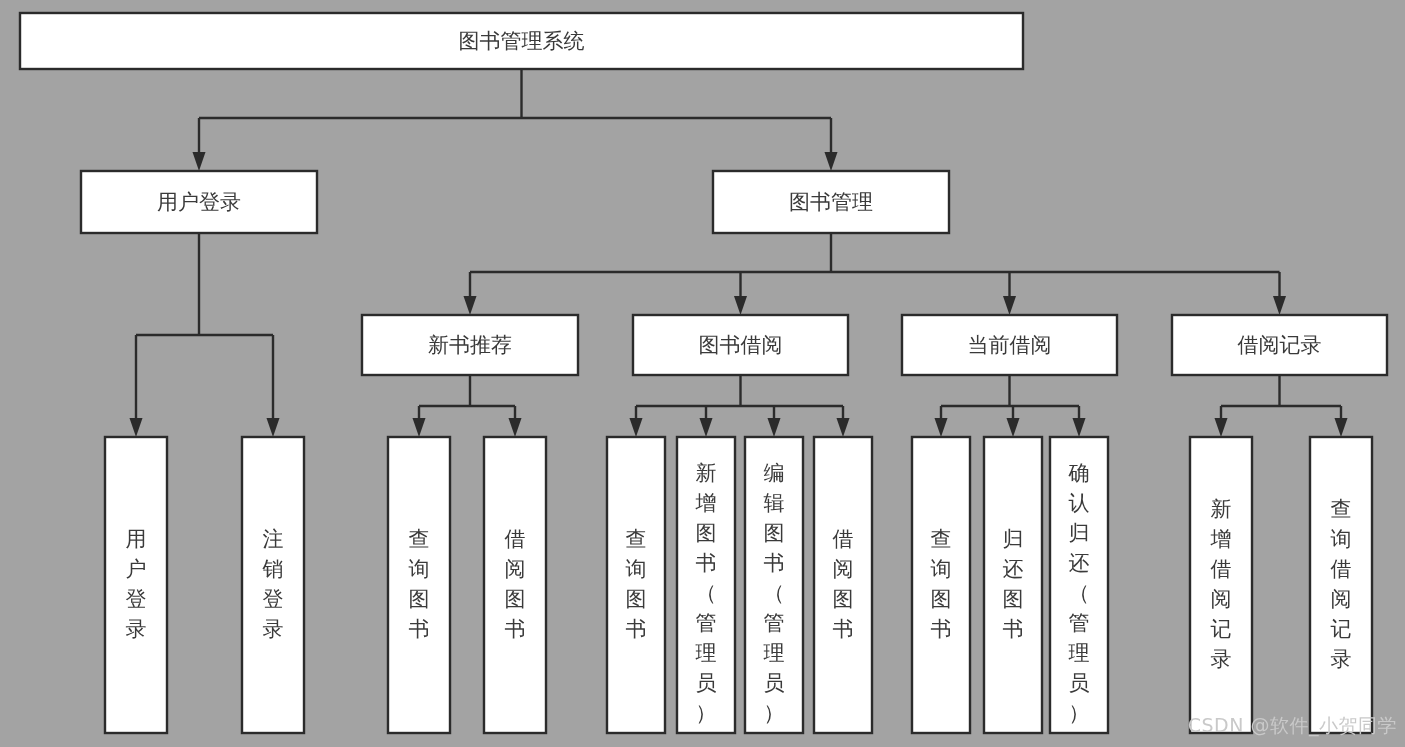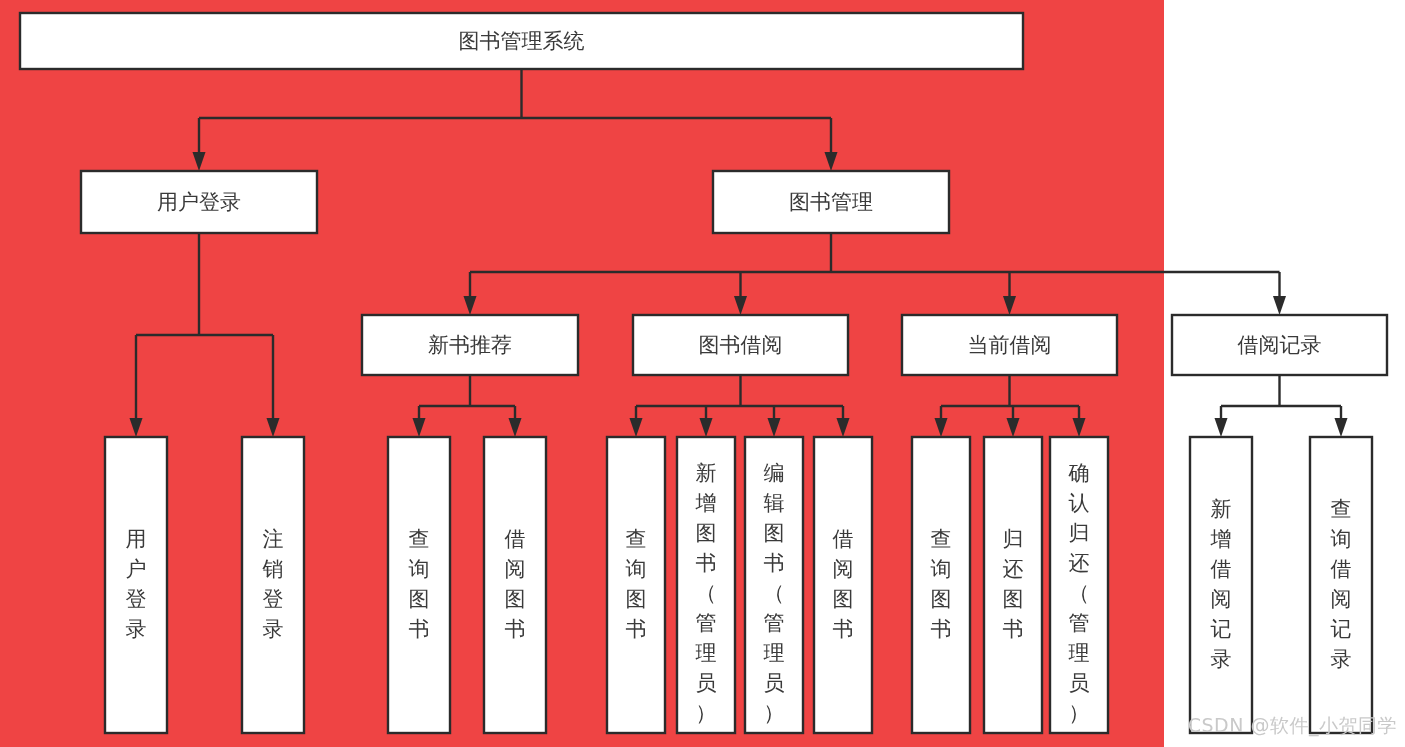--- a/index.html
+++ b/index.html
@@ -2,21 +2,21 @@
 <html><head>
 <meta charset="utf-8">
 <title>图书管理系统 结构图</title>
 <style>
   html,body{margin:0;padding:0;background:#ffffff;}
   body{
     width:1405px;height:747px;overflow:hidden;
     font-family:"DejaVu Sans","Liberation Sans",sans-serif;
     -webkit-font-smoothing:antialiased;
   }
-  #diagram-root{position:relative;width:1164px;height:747px;background:#ef4444;}
+  #diagram-root{position:relative;width:1405px;height:747px;background:#a3a3a3;}
   svg#tree{position:absolute;left:0;top:0;width:1405px;height:747px;display:block;}
 
   .node-box{
     fill:#ffffff;
     stroke:#2b2b2b;
     stroke-width:2.4;
   }
   .connector{
     stroke:#2b2b2b;
     stroke-width:2.4;

